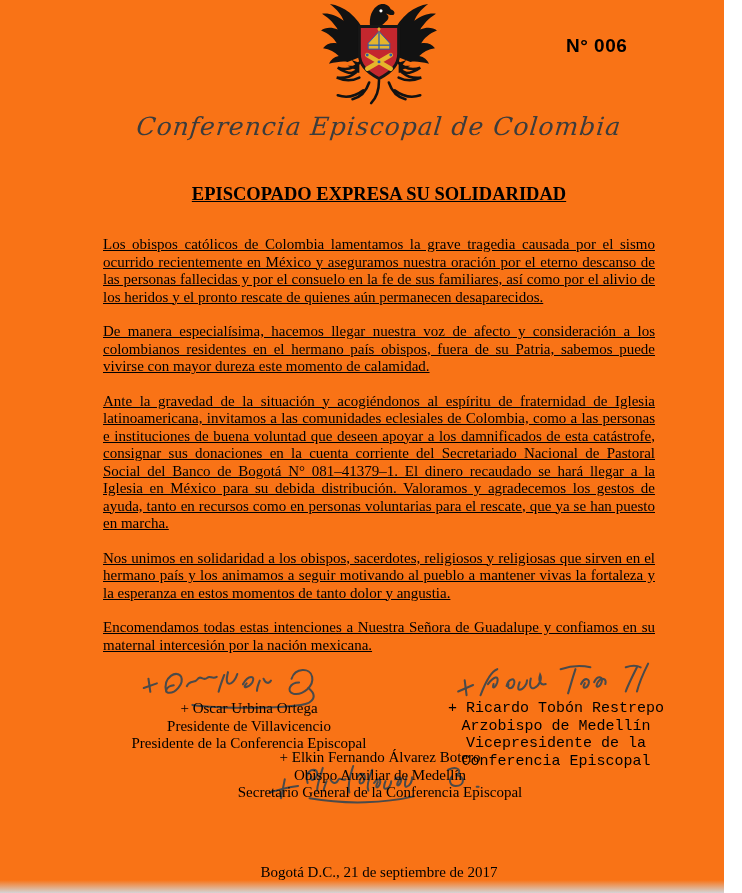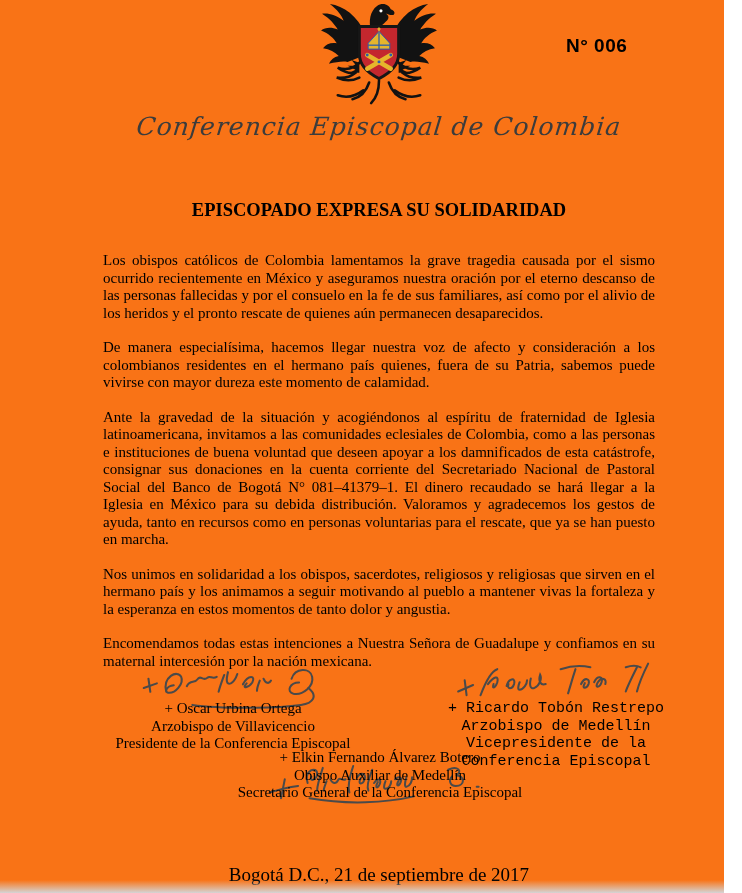--- a/index.html
+++ b/index.html
@@ -12,39 +12,39 @@
     position:absolute; left:566px; top:35px;
     font-family:"Liberation Sans", sans-serif; font-weight:bold; font-size:19px;
     letter-spacing:0.5px; color:#000;
   }
   .org-script {
     position:absolute; left:95px; top:112px; width:568px; text-align:center;
     font-family:"DejaVu Serif", serif; font-style:italic; font-size:25px;
     color:#3c3c3c; letter-spacing:1px; transform:skewX(-6deg);
   }
   .content {
-    position:absolute; left:103px; top:198px; width:552px;
-    font-size:15px; line-height:17.5px;
+    position:absolute; left:103px; top:182px; width:552px;
+    font-size:15px; line-height:17.5px;text-decoration:underline;
   }
   .title {
     text-align:center; font-weight:bold; font-size:18.5px; line-height:25px;
     margin:0 0 29px 0;
   }
   .para { text-align:justify; margin:0 0 17px 0; }
   .sig-block { position:absolute; text-align:center; font-size:15px; line-height:17.6px; }
-  .sig-left   { left:100px; top:700px; width:266px; }
+  .sig-left   { left:116px; top:700px; width:266px; }
   .sig-right  { left:420px; top:700px; width:272px;font-family:Liberation Mono, monospace; }
   .sig-center { left:232px; top:749px; width:296px; }
   .sig-svg { position:absolute; pointer-events:none; }
   .sig-svg-1 { left:134px; top:660px; width:216px; height:58px; }
   .sig-svg-2 { left:452px; top:658px; width:220px; height:54px; }
   .sig-svg-3 { left:262px; top:760px; width:228px; height:48px; }
   .date-line {
     position:absolute; left:103px; top:864px; width:552px; text-align:center;
-    font-size:19px;
+    font-size:15px;
   }
   .bottom-fade {
     position:absolute; left:0; bottom:0; width:742px; height:13px;
     background:linear-gradient(to bottom, rgba(255,255,255,0), #d4d4d6);
   }
 </style>
 </head>
 <body>
 
 <div class="page">
@@ -93,21 +93,21 @@
 
   <div class="doc-number">N° 006</div>
 
   <div class="org-script">Conferencia Episcopal de Colombia</div>
 
   <div class="content">
     <h1 class="title">
       <div>EPISCOPADO EXPRESA SU SOLIDARIDAD</div>
     </h1>
     <p class="para">Los obispos católicos de Colombia lamentamos la grave tragedia causada por el sismo ocurrido recientemente en México y aseguramos nuestra oración por el eterno descanso de las personas fallecidas y por el consuelo en la fe de sus familiares, así como por el alivio de los heridos y el pronto rescate de quienes aún permanecen desaparecidos.</p>
-    <p class="para">De manera especialísima, hacemos llegar nuestra voz de afecto y consideración a los colombianos residentes en el hermano país quienes, fuera de su Patria, sabemos puede vivirse con mayor dureza este momento de calamidad.</p>
+    <p class="para">De manera especialísima, hacemos llegar nuestra voz de afecto y consideración a los colombianos residentes en el hermano país obispos, fuera de su Patria, sabemos puede vivirse con mayor dureza este momento de calamidad.</p>
     <p class="para">Ante la gravedad de la situación y acogiéndonos al espíritu de fraternidad de Iglesia latinoamericana, invitamos a las comunidades eclesiales de Colombia, como a las personas e instituciones de buena voluntad que deseen apoyar a los damnificados de esta catástrofe, consignar sus donaciones en la cuenta corriente del Secretariado Nacional de Pastoral Social del Banco de Bogotá N° 081–41379–1.  El dinero recaudado se hará llegar a la Iglesia en México para su debida distribución. Valoramos y agradecemos los gestos de ayuda, tanto en recursos como en personas voluntarias para el rescate, que ya se han puesto en marcha.</p>
     <p class="para">Nos unimos en solidaridad a los obispos, sacerdotes, religiosos y religiosas que sirven en el hermano país y los animamos a seguir motivando al pueblo a mantener vivas la fortaleza y la esperanza en estos momentos de tanto dolor y angustia.</p>
     <p class="para">Encomendamos todas estas intenciones a Nuestra Señora de Guadalupe y confiamos en su maternal intercesión por la nación mexicana.</p>
   </div>
 
   <svg class="sig-svg sig-svg-1" viewBox="0 0 230 62" xmlns="http://www.w3.org/2000/svg" aria-hidden="true">
     <g fill="none" stroke="#4a4a4a" stroke-width="2.2" stroke-linecap="round">
       <path d="M10,30 L24,25"></path>
         <path d="M15,20 L17,34"></path>
       <path d="M34,34 C30,18 46,10 50,18 C53,25 44,36 36,35 C32,34 34,28 42,27"></path>
@@ -155,21 +155,21 @@
       <path d="M140,20 C144,16 148,18 146,23 C144,28 140,28 144,21"></path>
       <path d="M152,18 C150,24 150,28 152,28 C156,27 158,22 158,18"></path>
       <path d="M196,10 C206,5 212,12 204,16 C214,16 214,27 204,27 C198,27 196,21 200,17"></path>
       <path d="M226,28 L228,28"></path>
       <path d="M50,40 C90,47 130,45 160,38"></path>
     </g>
   </svg>
 
   <div class="sig-block sig-left">
     <div>+ Oscar Urbina Ortega</div>
-    <div>Arzobispo de Villavicencio</div>
+    <div>Presidente de Villavicencio</div>
     <div>Presidente de la Conferencia Episcopal</div>
   </div>
   <div class="sig-block sig-right">
     <div>+ Ricardo Tobón Restrepo</div>
     <div>Arzobispo de Medellín</div>
     <div>Vicepresidente de la Conferencia Episcopal</div>
   </div>
   <div class="sig-block sig-center">
     <div>+ Elkin Fernando Álvarez Botero</div>
     <div>Obispo Auxiliar de Medellín</div>

